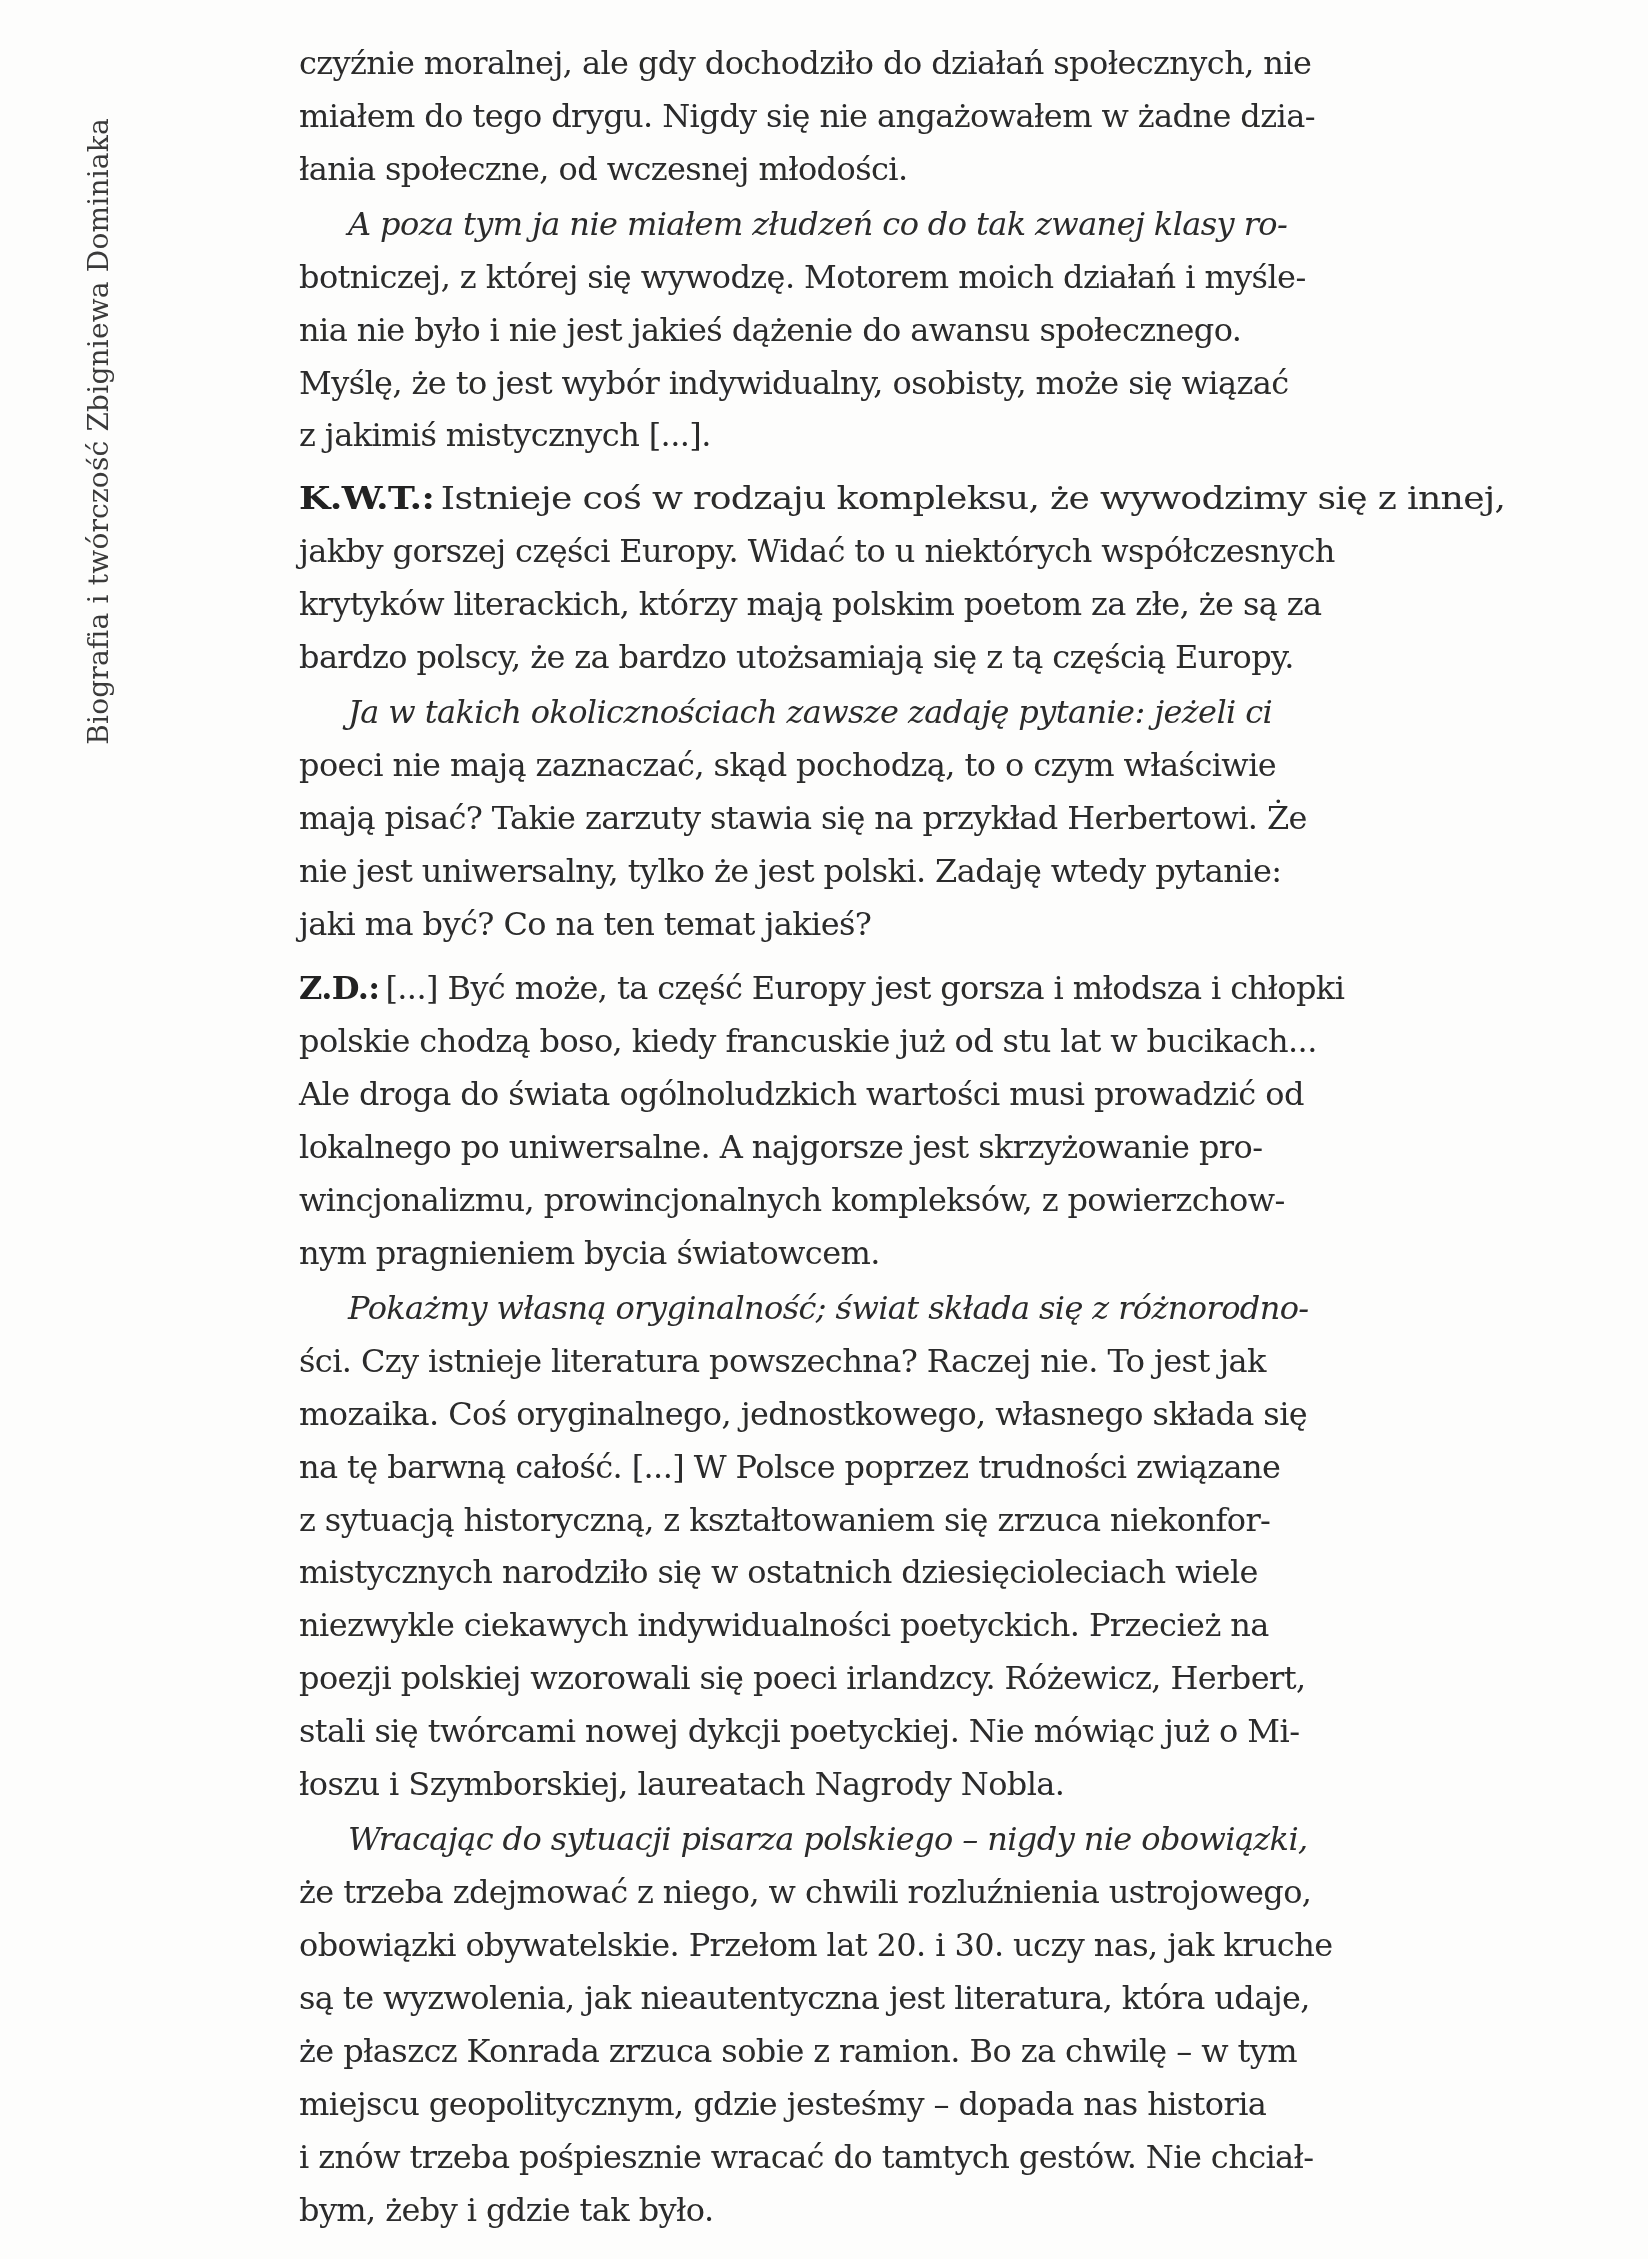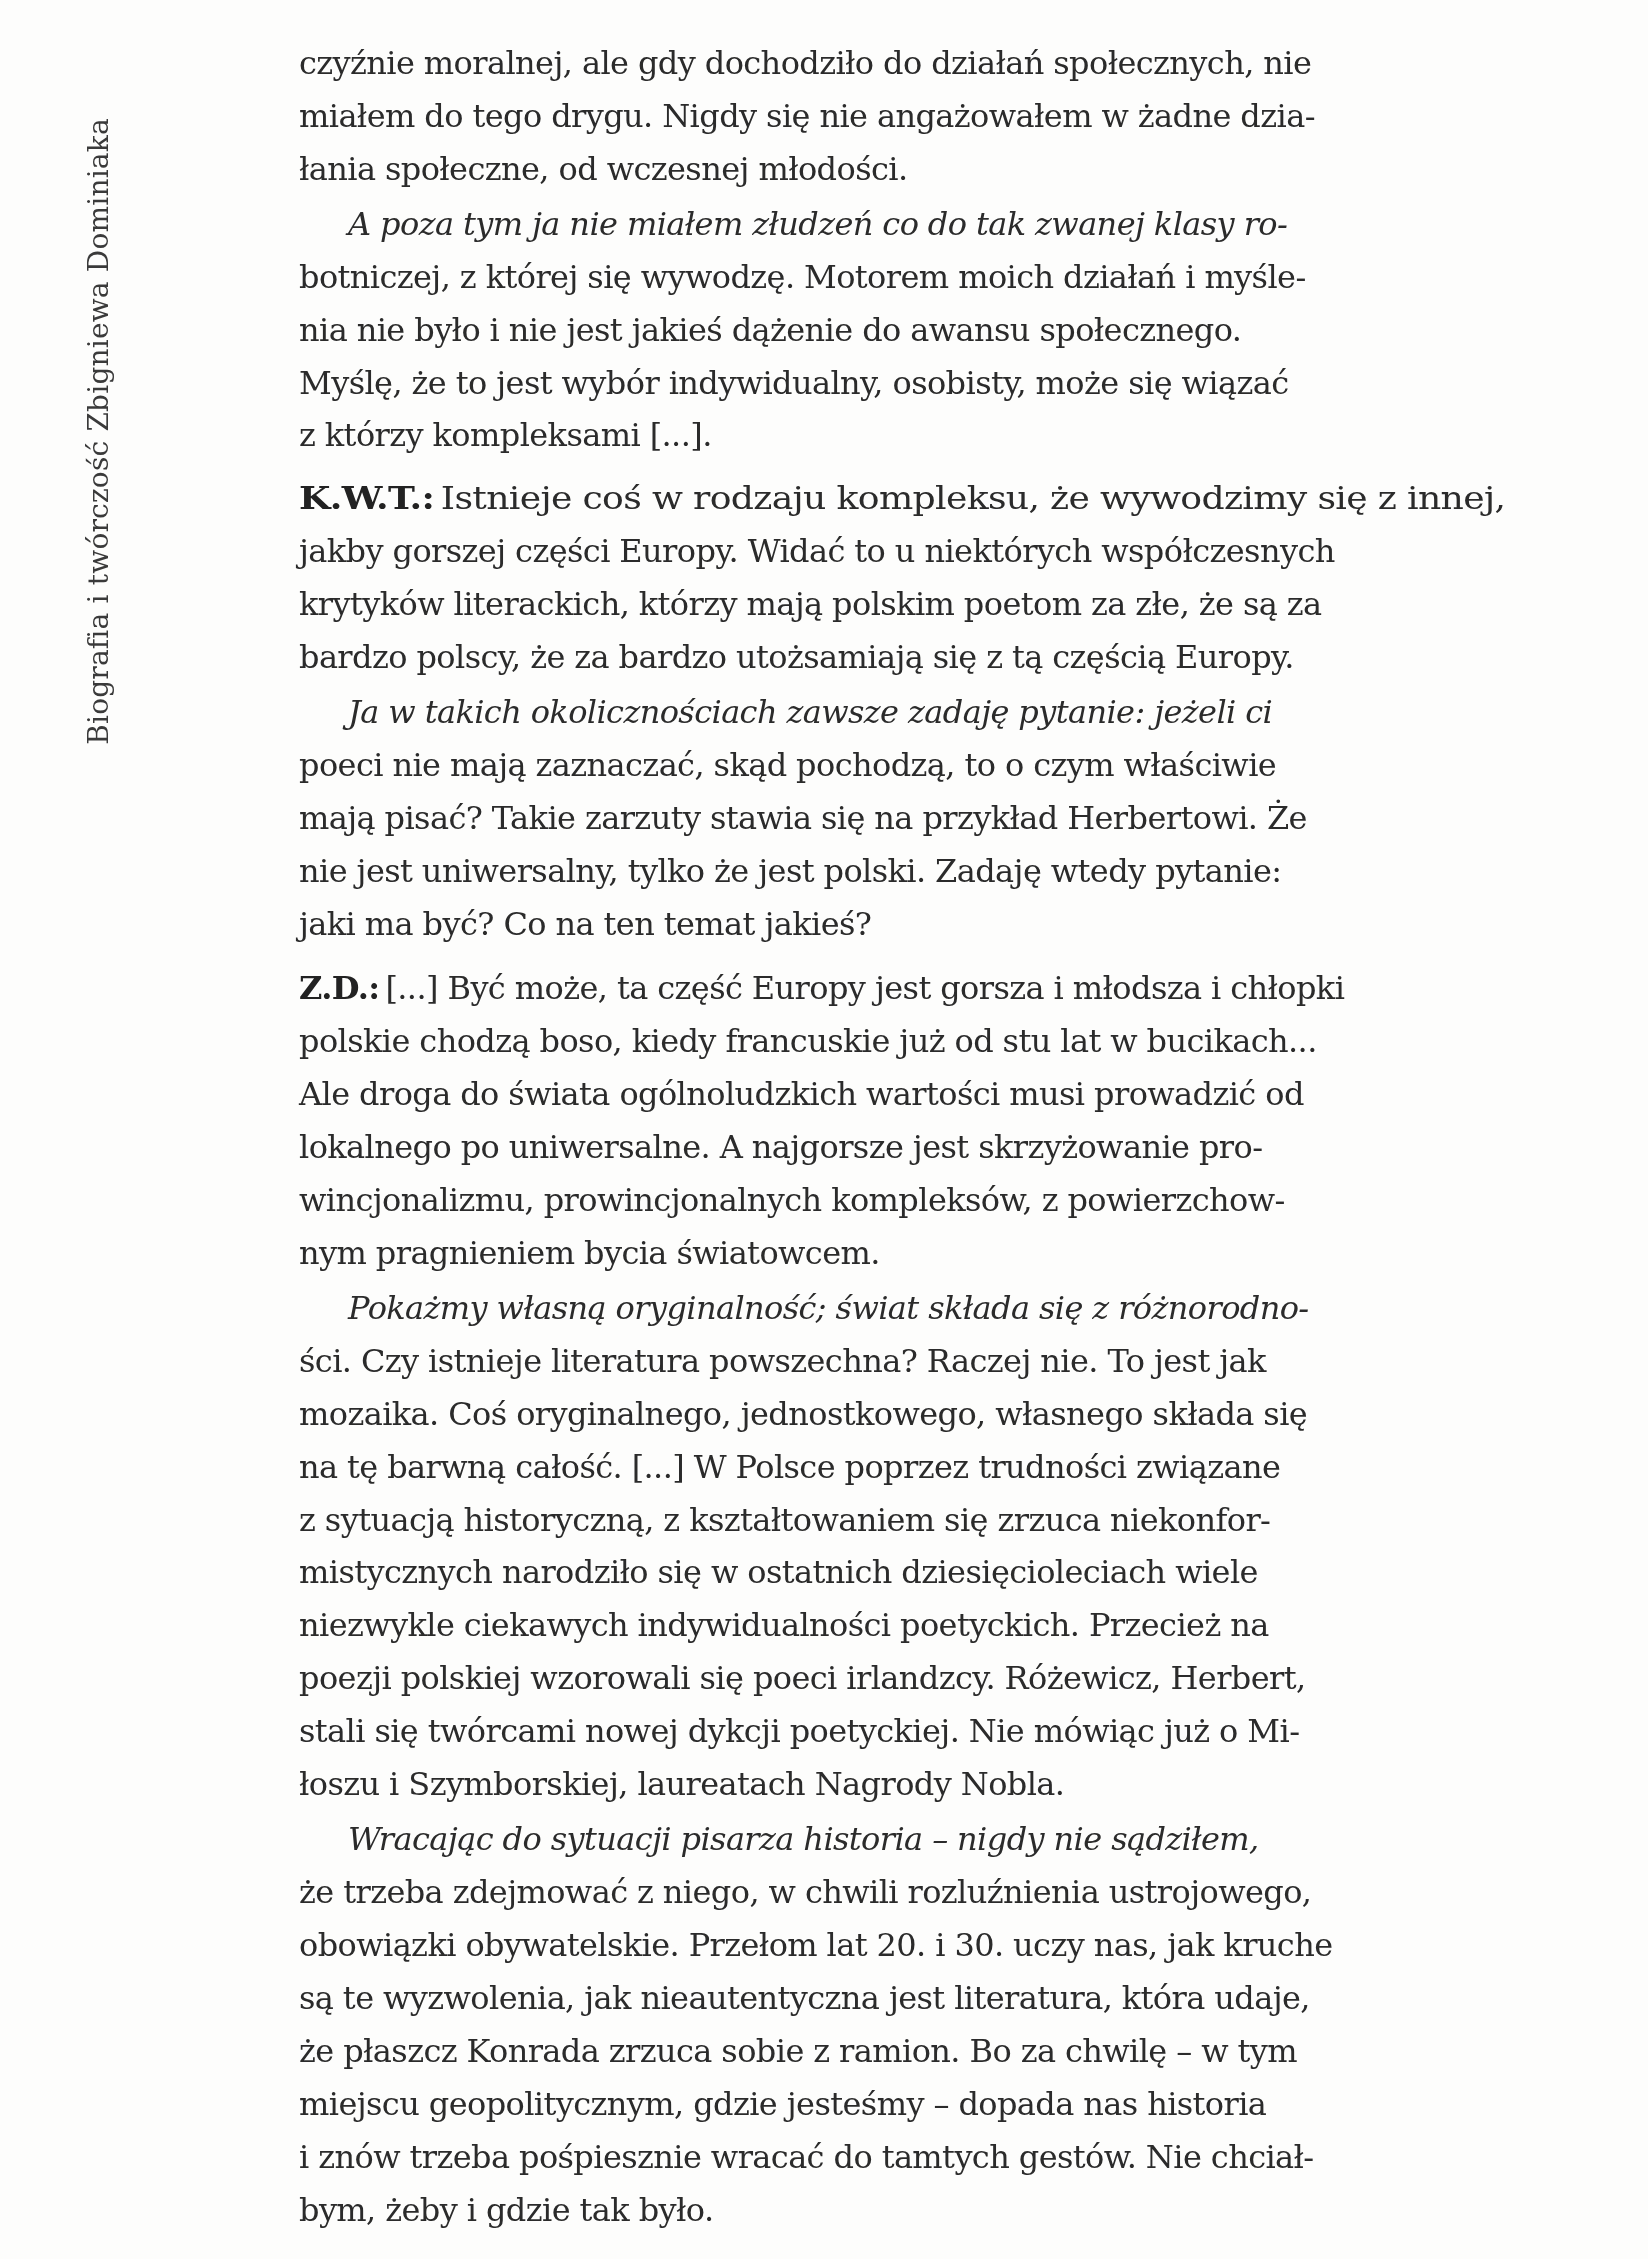--- a/index.html
+++ b/index.html
@@ -77,21 +77,21 @@
   <div class="text-block">
 
     <div class="line" style="top:0px">czyźnie moralnej, ale gdy dochodziło do działań społecznych, nie</div>
     <div class="line" style="top:53px">miałem do tego drygu. Nigdy się nie angażowałem w żadne dzia-</div>
     <div class="line" style="top:106px">łania społeczne, od wczesnej młodości.</div>
 
     <div class="line indent" style="top:161px">A poza tym ja nie miałem złudzeń co do tak zwanej klasy ro-</div>
     <div class="line" style="top:214px">botniczej, z której się wywodzę. Motorem moich działań i myśle-</div>
     <div class="line" style="top:267px">nia nie było i nie jest jakieś dążenie do awansu społecznego.</div>
     <div class="line" style="top:320px">Myślę, że to jest wybór indywidualny, osobisty, może się wiązać</div>
-    <div class="line" style="top:372px">z którzy kompleksami [...].</div>
+    <div class="line" style="top:372px">z jakimiś mistycznych [...].</div>
 
     <div class="line" style="top: 435px; transform: scaleX(1.13079);"><span class="speaker">K.W.T.:</span><span>Istnieje coś w rodzaju kompleksu, że wywodzimy się z innej,</span></div>
     <div class="line" style="top:488px">jakby gorszej części Europy. Widać to u niektórych współczesnych</div>
     <div class="line" style="top:541px">krytyków literackich, którzy mają polskim poetom za złe, że są za</div>
     <div class="line" style="top:594px">bardzo polscy, że za bardzo utożsamiają się z tą częścią Europy.</div>
 
     <div class="line indent" style="top:649px">Ja w takich okolicznościach zawsze zadaję pytanie: jeżeli ci</div>
     <div class="line" style="top:702px">poeci nie mają zaznaczać, skąd pochodzą, to o czym właściwie</div>
     <div class="line" style="top:755px">mają pisać? Takie zarzuty stawia się na przykład Herbertowi. Że</div>
     <div class="line" style="top:808px">nie jest uniwersalny, tylko że jest polski. Zadaję wtedy pytanie:</div>
@@ -108,21 +108,21 @@
     <div class="line" style="top:1298px">ści. Czy istnieje literatura powszechna? Raczej nie. To jest jak</div>
     <div class="line" style="top:1351px">mozaika. Coś oryginalnego, jednostkowego, własnego składa się</div>
     <div class="line" style="top:1404px">na tę barwną całość. [...] W Polsce poprzez trudności związane</div>
     <div class="line" style="top:1457px">z sytuacją historyczną, z kształtowaniem się zrzuca niekonfor-</div>
     <div class="line" style="top:1509px">mistycznych narodziło się w ostatnich dziesięcioleciach wiele</div>
     <div class="line" style="top:1562px">niezwykle ciekawych indywidualności poetyckich. Przecież na</div>
     <div class="line" style="top:1615px">poezji polskiej wzorowali się poeci irlandzcy. Różewicz, Herbert,</div>
     <div class="line" style="top:1668px">stali się twórcami nowej dykcji poetyckiej. Nie mówiąc już o Mi-</div>
     <div class="line" style="top:1721px">łoszu i Szymborskiej, laureatach Nagrody Nobla.</div>
 
-    <div class="line indent" style="top:1776px">Wracając do sytuacji pisarza historia – nigdy nie sądziłem,</div>
+    <div class="line indent" style="top:1776px">Wracając do sytuacji pisarza polskiego – nigdy nie obowiązki,</div>
     <div class="line" style="top:1829px">że trzeba zdejmować z niego, w chwili rozluźnienia ustrojowego,</div>
     <div class="line" style="top:1882px">obowiązki obywatelskie. Przełom lat 20. i 30. uczy nas, jak kruche</div>
     <div class="line" style="top:1935px">są te wyzwolenia, jak nieautentyczna jest literatura, która udaje,</div>
     <div class="line" style="top:1988px">że płaszcz Konrada zrzuca sobie z ramion. Bo za chwilę – w tym</div>
     <div class="line" style="top:2041px">miejscu geopolitycznym, gdzie jesteśmy – dopada nas historia</div>
     <div class="line" style="top:2094px">i znów trzeba pośpiesznie wracać do tamtych gestów. Nie chciał-</div>
     <div class="line" style="top:2147px">bym, żeby i gdzie tak było.</div>
 
   </div>
 </div>

